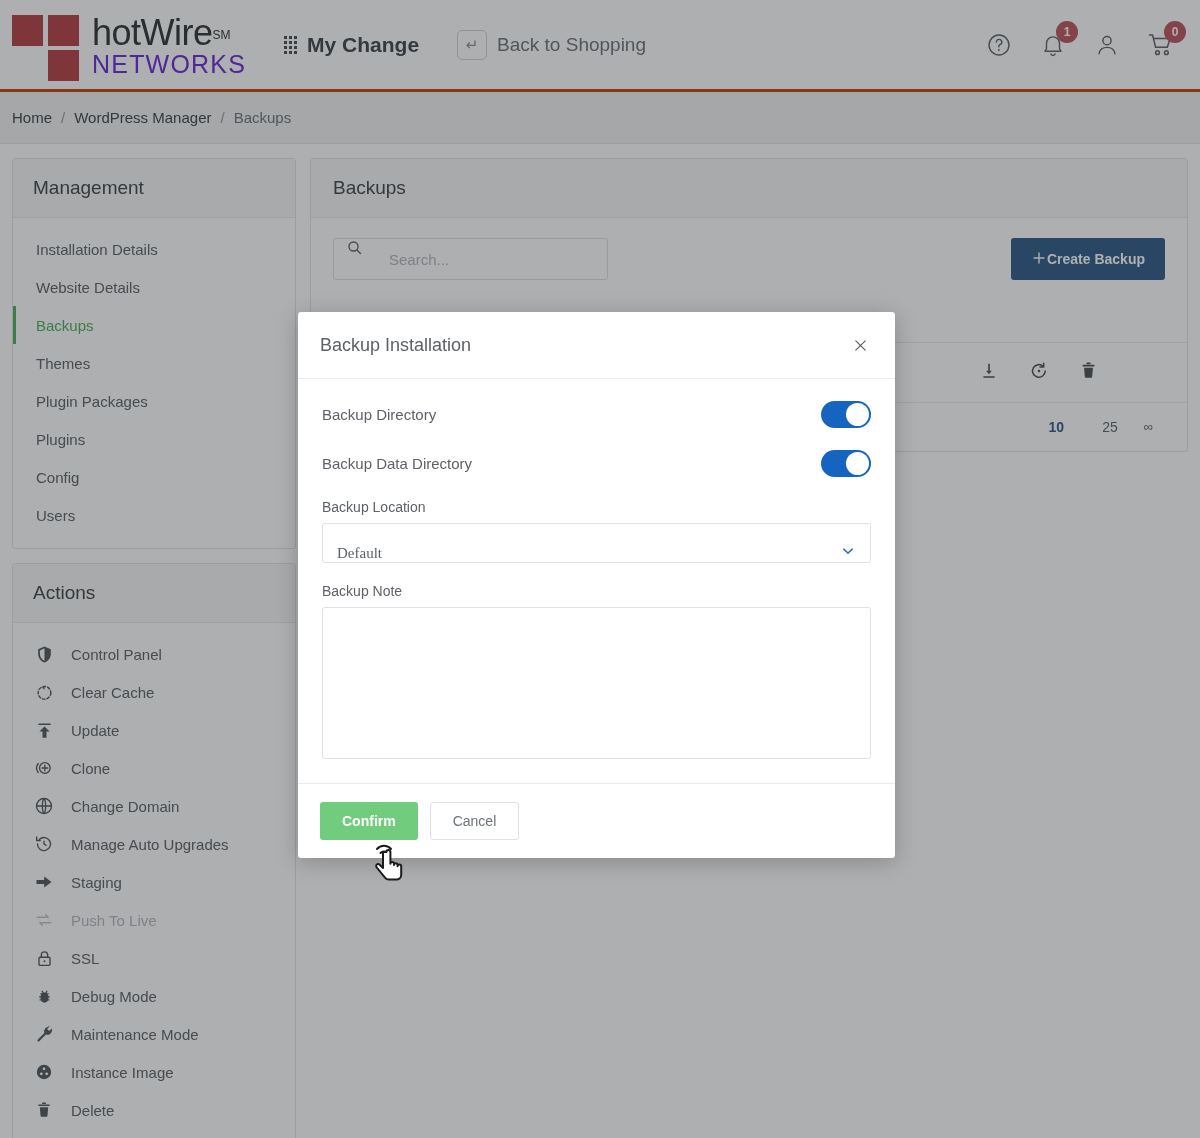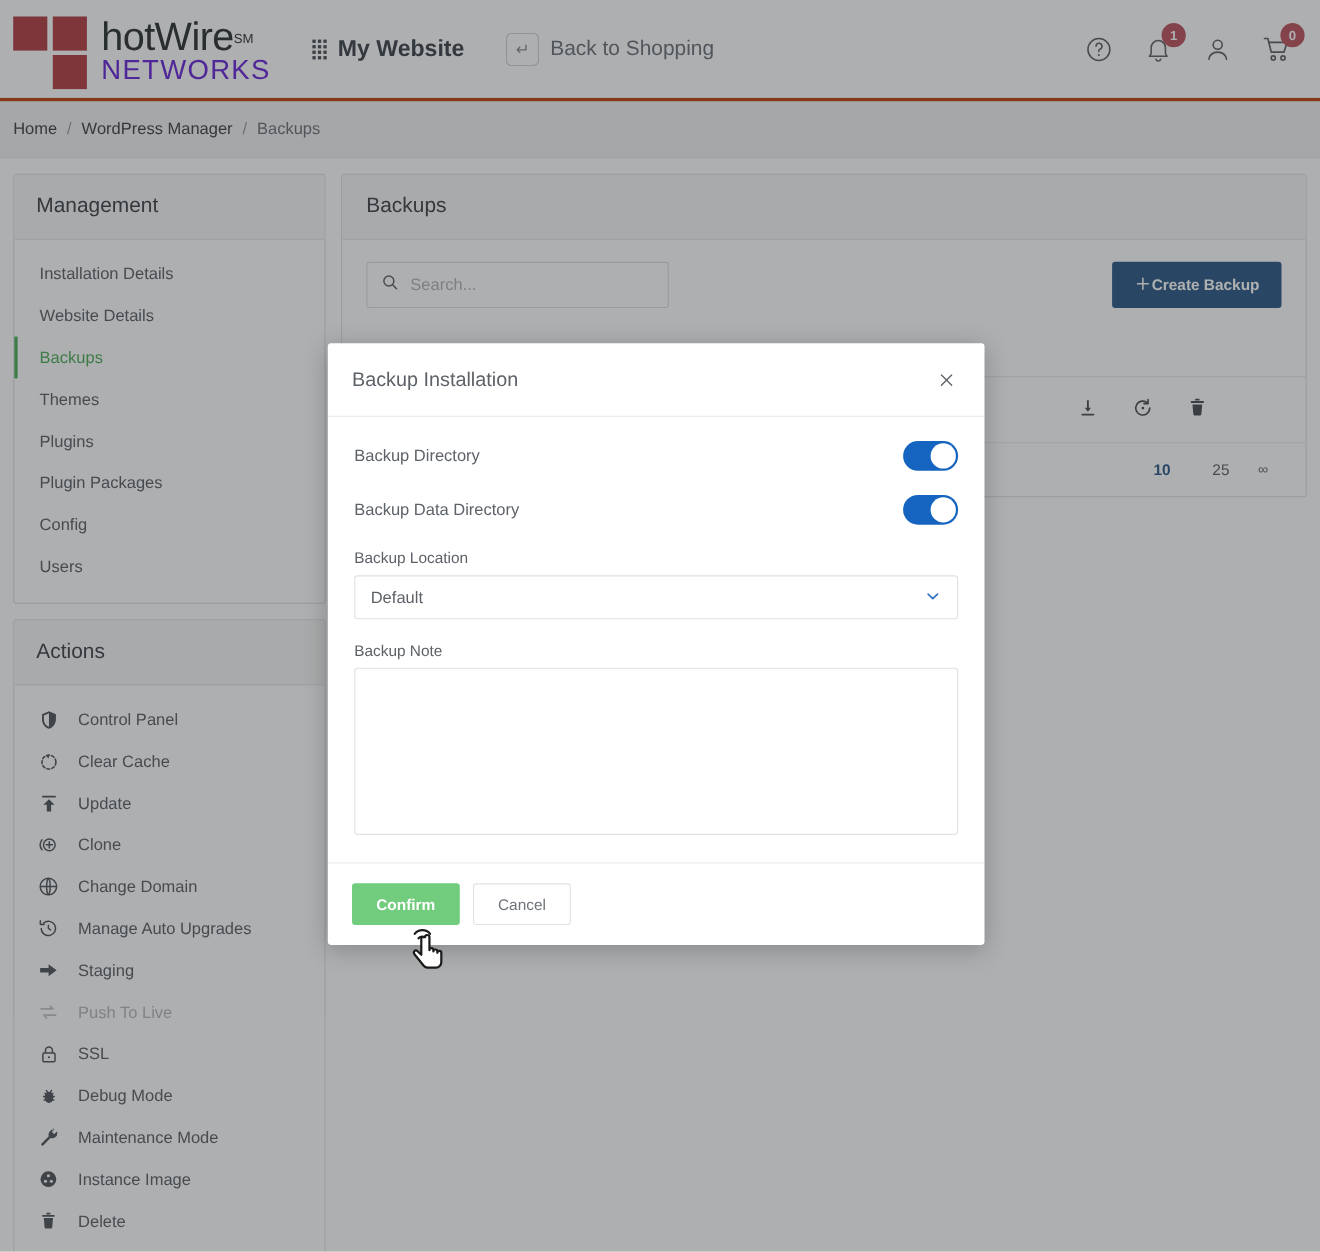--- a/index.html
+++ b/index.html
@@ -227,22 +227,21 @@
     display: flex;
     align-items: center;
     padding: 20px 22px;
   }
   .search-box {
     width: 275px;
     height: 42px;
     border: 1px solid #dfe1e4;
     border-radius: 3px;
     display: flex;
-    align-items: center;
-    gap: 10px;
+    gap: 26px;
     padding: 0 12px;
     background: #ffffff;
   }
   .search-box input {
     border: none;
     outline: none;
     font-size: 15px;
     color: #5d6268;
     width: 100%;
     background: transparent;
@@ -360,26 +359,27 @@
     color: #5d6268;
     margin-bottom: 8px;
     display: block;
   }
   .select-box {
     position: relative;
     height: 40px;
     border: 1px solid #dfe1e4;
     border-radius: 3px;
     display: flex;
-    align-items: center;
+    align-items: flex-end;
     padding: 0 14px;
     font-size: 15px;
     color: #5d6268;
     cursor: pointer;
     margin-bottom: 20px;
+    font-family: Liberation Serif, serif;
   }
   .select-chev {
     margin-left: auto;
     color: #2f6fbd;
     font-size: 14px;
     line-height: 1;
   }
   .note-area {
     width: 100%;
     height: 152px;
@@ -462,21 +462,21 @@
           <span></span>
             <span></span>
             <span></span>
           <span></span>
             <span></span>
             <span></span>
           <span></span>
             <span></span>
             <span></span>
         </span>
-        <span class="hdr-label-strong">My Website</span>
+        <span class="hdr-label-strong">My Change</span>
       </div>
 
       <div class="hdr-item">
         <span class="enter-key">↵</span>
         <span class="hdr-label-light">Back to Shopping</span>
       </div>
 
       <div class="hdr-right">
         <div class="hdr-ico">
           <svg width="26" height="26" viewBox="0 0 24 24" fill="none" stroke="currentColor" stroke-width="1.3">
@@ -530,24 +530,24 @@
             <div class="menu-item">
                 <span>Website Details</span>
               </div>
             <div class="menu-item active">
                 <span>Backups</span>
               </div>
             <div class="menu-item">
                 <span>Themes</span>
               </div>
             <div class="menu-item">
-                <span>Plugins</span>
+                <span>Plugin Packages</span>
               </div>
             <div class="menu-item">
-                <span>Plugin Packages</span>
+                <span>Plugins</span>
               </div>
             <div class="menu-item">
                 <span>Config</span>
               </div>
             <div class="menu-item">
                 <span>Users</span>
               </div>
           </div>
         </div>
 

